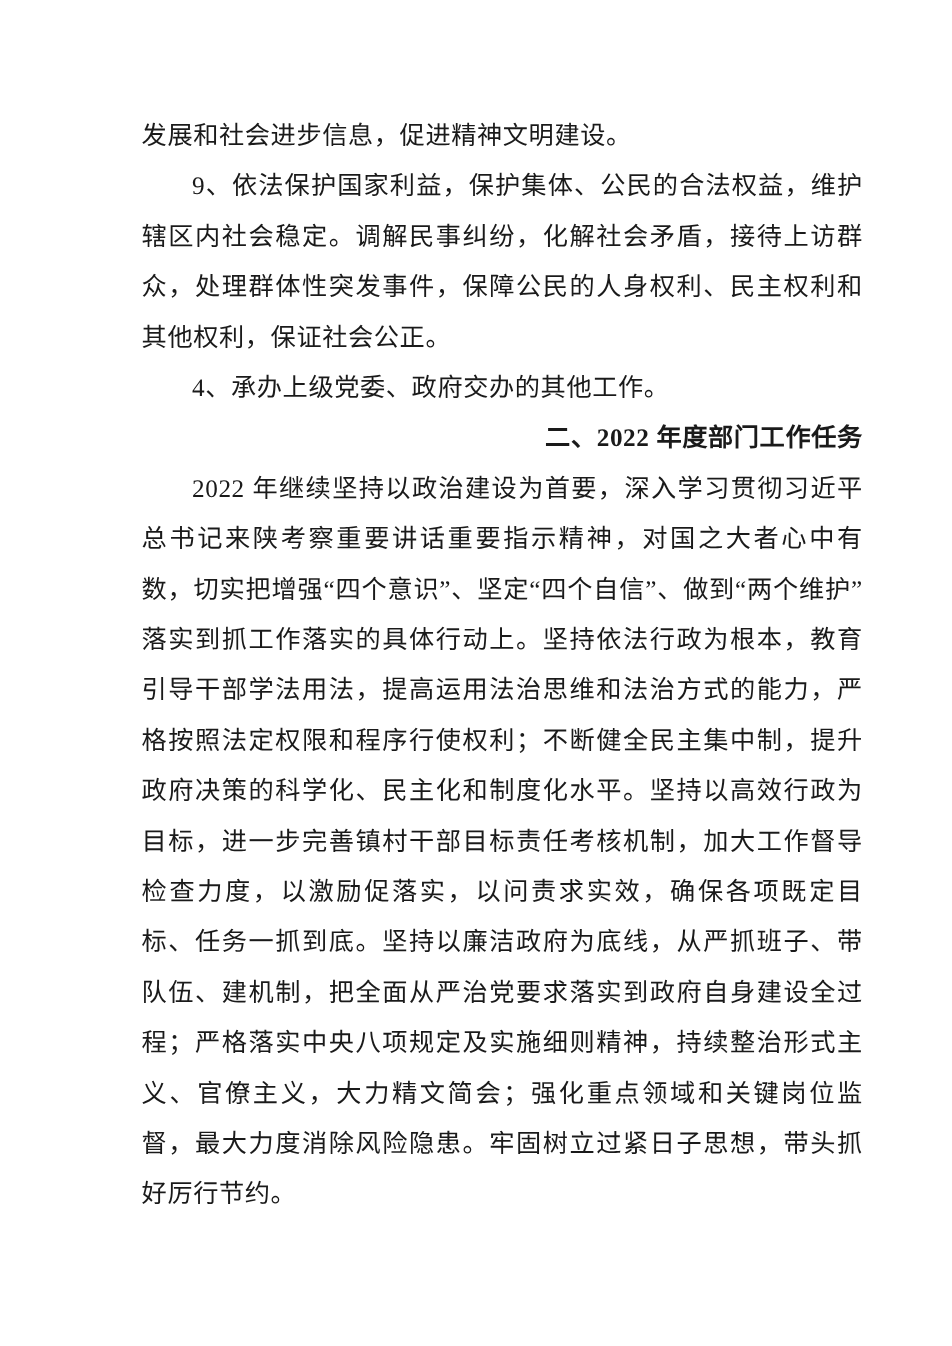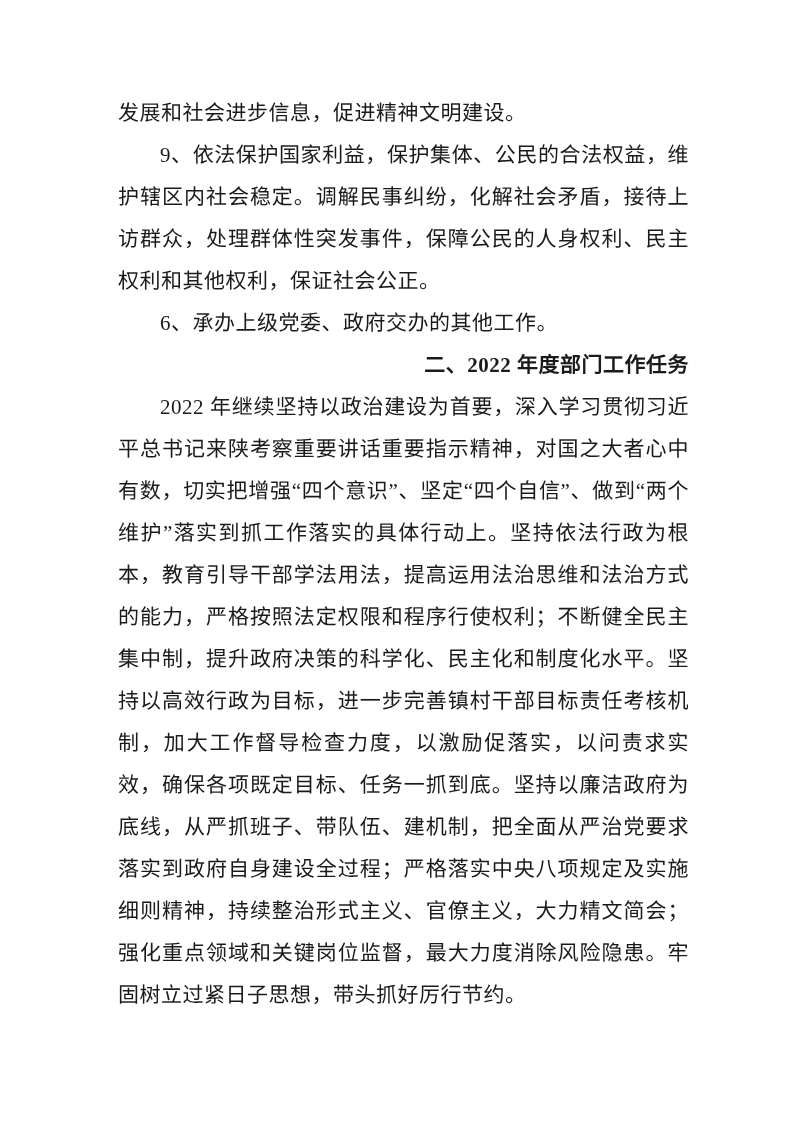--- a/index.html
+++ b/index.html
@@ -10,21 +10,21 @@
   body {
     width: 793px;
     height: 1122px;
     overflow: hidden;
   }
   .page {
     box-sizing: border-box;
     width: 793px;
     height: 1122px;
     background: #ffffff;
-    padding: 92px 104px 0 118px;
+    padding: 92px 74px 0 118px;
   }
   .text-body p {
     margin: 0;
     padding: 0;
     font-family: "Liberation Serif", "DejaVu Serif", serif;
     font-size: 21px;
     line-height: 42px;
     color: #1a1a1a;
     text-align: justify;
     letter-spacing: 0.5px;
@@ -38,17 +38,17 @@
     text-align: right;
   }
 </style>
 </head>
 <body>
 
 <div class="page" lang="zh-CN">
   <div class="text-body" id="paragraphs">
       <p class="">发展和社会进步信息，促进精神文明建设。</p>
       <p class="indent">9、依法保护国家利益，保护集体、公民的合法权益，维护辖区内社会稳定。调解民事纠纷，化解社会矛盾，接待上访群众，处理群体性突发事件，保障公民的人身权利、民主权利和其他权利，保证社会公正。</p>
-      <p class="indent">6、承办上级党委、政府交办的其他工作。</p>
+      <p class="indent">4、承办上级党委、政府交办的其他工作。</p>
       <p class="indent heading">二、2022 年度部门工作任务</p>
       <p class="indent">2022 年继续坚持以政治建设为首要，深入学习贯彻习近平总书记来陕考察重要讲话重要指示精神，对国之大者心中有数，切实把增强“四个意识”、坚定“四个自信”、做到“两个维护”落实到抓工作落实的具体行动上。坚持依法行政为根本，教育引导干部学法用法，提高运用法治思维和法治方式的能力，严格按照法定权限和程序行使权利；不断健全民主集中制，提升政府决策的科学化、民主化和制度化水平。坚持以高效行政为目标，进一步完善镇村干部目标责任考核机制，加大工作督导检查力度，以激励促落实，以问责求实效，确保各项既定目标、任务一抓到底。坚持以廉洁政府为底线，从严抓班子、带队伍、建机制，把全面从严治党要求落实到政府自身建设全过程；严格落实中央八项规定及实施细则精神，持续整治形式主义、官僚主义，大力精文简会；强化重点领域和关键岗位监督，最大力度消除风险隐患。牢固树立过紧日子思想，带头抓好厉行节约。</p>
     </div>
 </div>
 
 </body></html>

